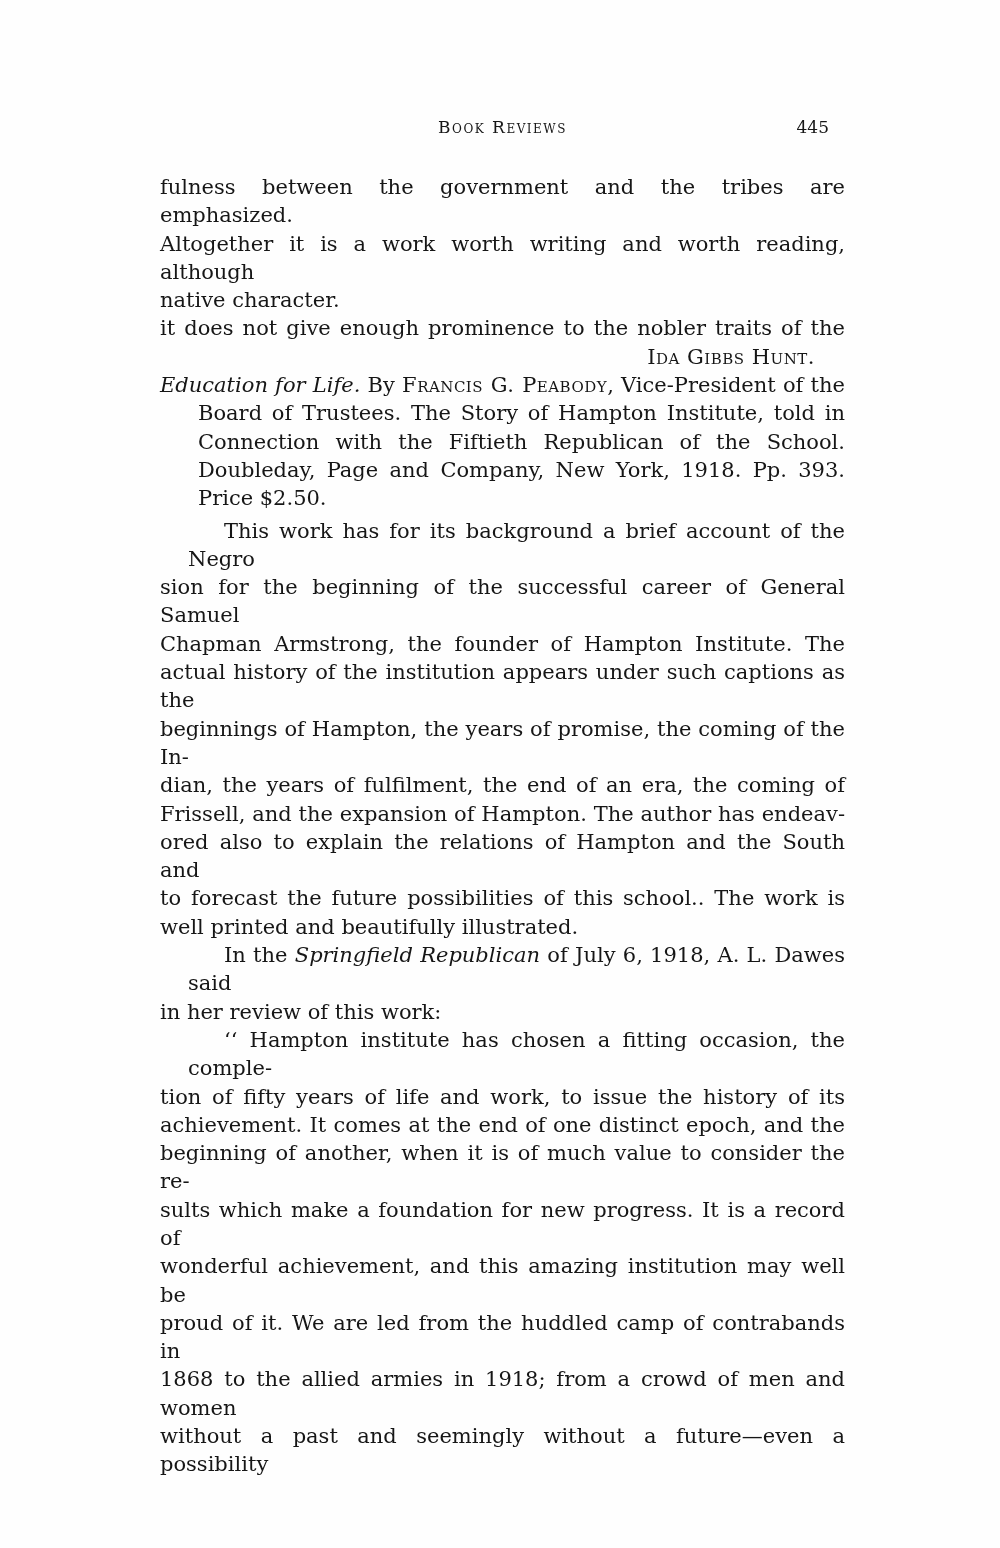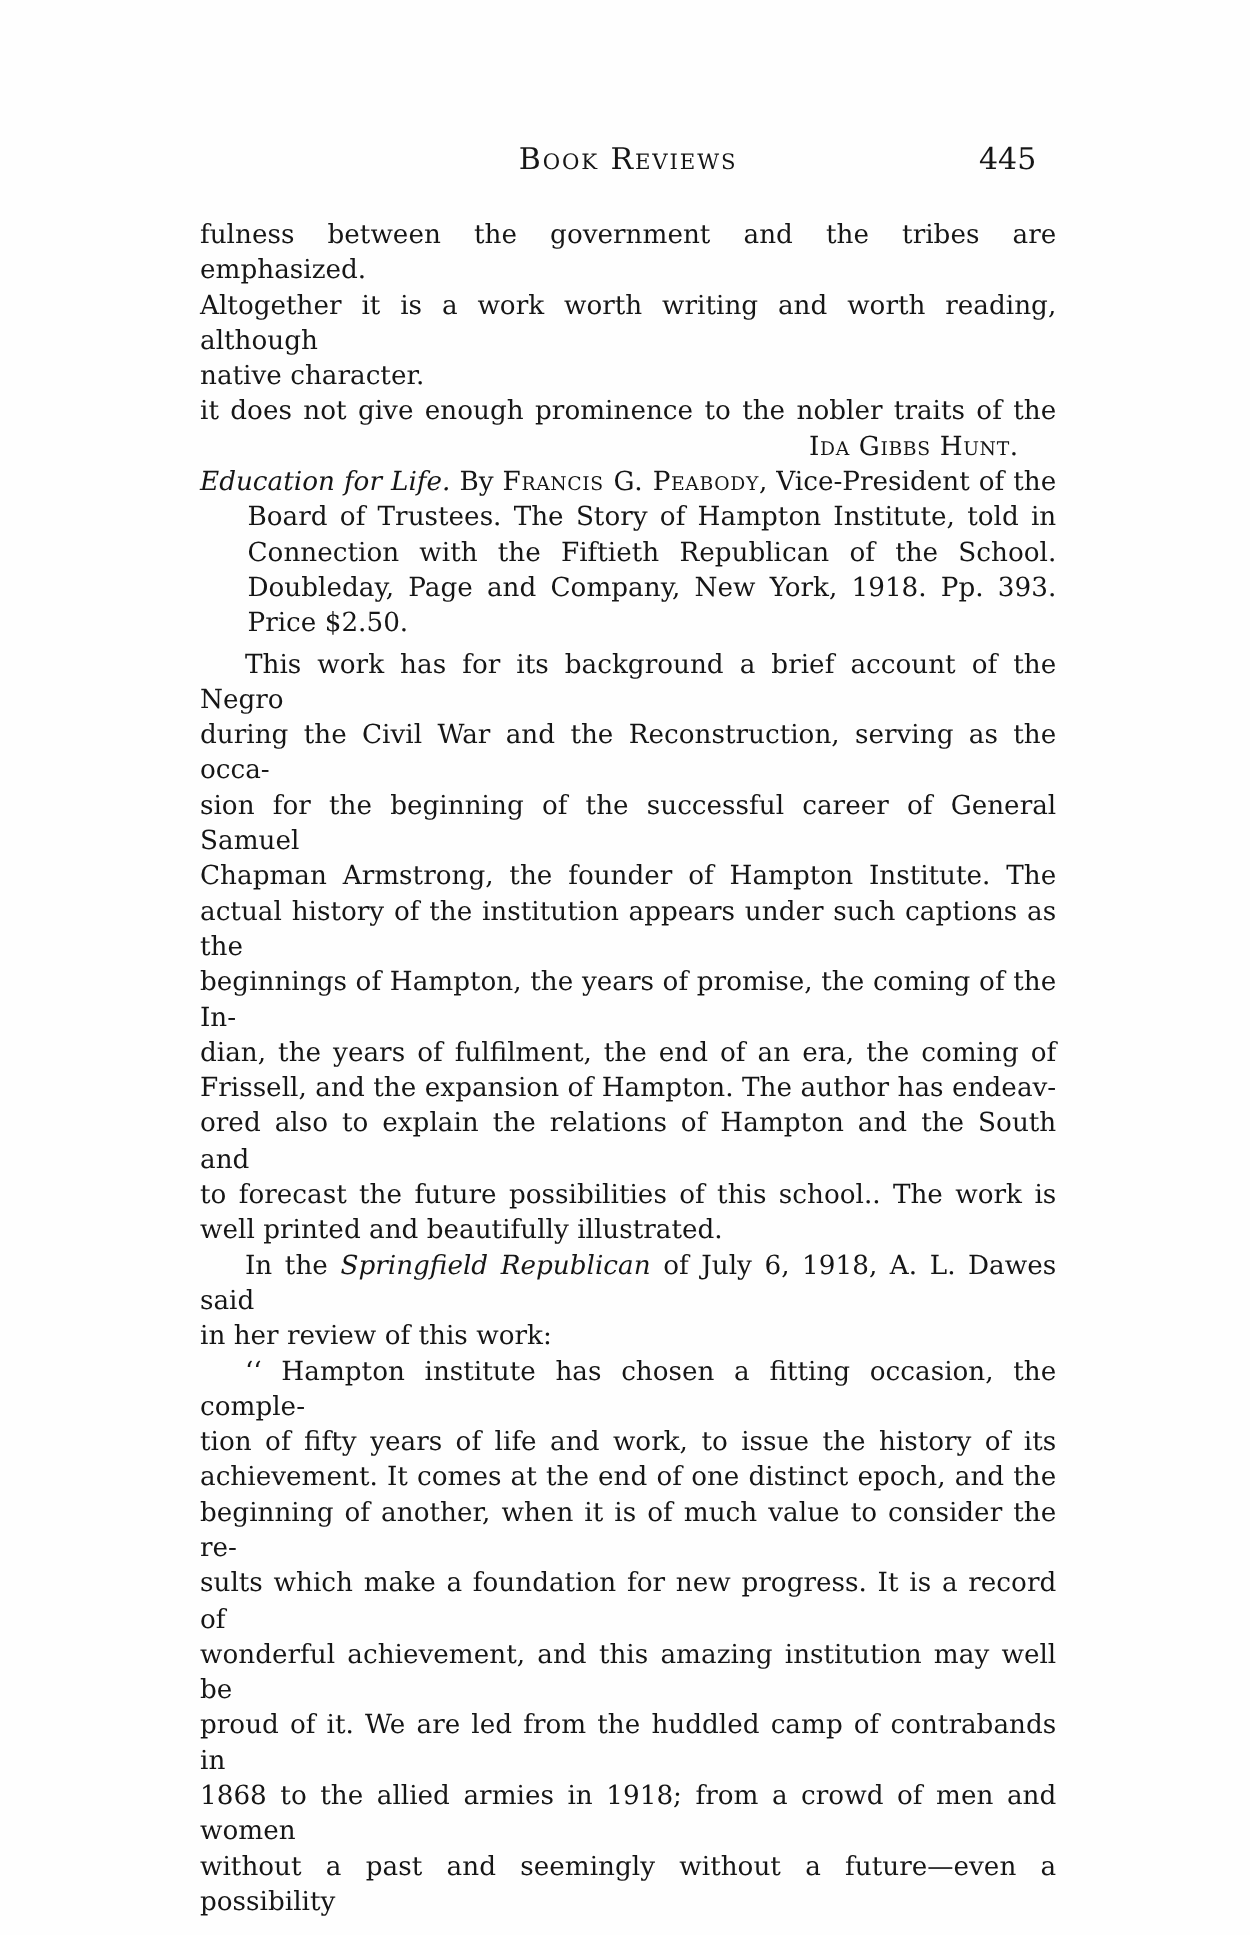--- a/index.html
+++ b/index.html
@@ -16,21 +16,21 @@
     color: #161616;
     overflow: hidden;
   }
   .running-head {
     position: absolute;
     top: 112px;
     left: 160px;
     width: 685px;
     height: 30px;
     line-height: 30px;
-    font-size: 24px;
+    font-size: 17px;
   }
   .running-head .title {
     position: absolute;
     left: 50%;
     transform: translateX(-50%);
     font-variant: small-caps;
     letter-spacing: 1.5px;
     white-space: nowrap;
   }
   .running-head .pagenum {
@@ -46,21 +46,21 @@
     font-size: 21px;
   }
   .block { margin: 0; }
   .line {
     line-height: 28.3px;
     text-align: justify;
     text-align-last: justify;
     white-space: normal;
   }
   .line.last { text-align-last: left; }
-  .line.indent { text-indent: 36px; }
+  .line.indent { text-indent: 36px; margin-left: 28px; }
   .italic { font-style: italic; }
   .sc { font-variant: small-caps; letter-spacing: 0.5px; }
   [data-name="signature"] .line,
   [data-name="signature"] .line.last {
     text-align: right;
     text-align-last: right;
     padding-right: 30px;
     font-variant: small-caps;
     letter-spacing: 0.6px;
   }
@@ -88,21 +88,20 @@
       </div>
       <div class="block" data-name="citation">
         <div class="line" data-name="text-line"><span class="italic" data-name="text-segment">Education for Life.</span><span data-name="text-segment"> By </span><span class="sc" data-name="text-segment">Francis G. Peabody</span><span data-name="text-segment">, Vice-President of the</span></div>
         <div class="line" data-name="text-line"><span data-name="text-segment">Board of Trustees. The Story of Hampton Institute, told in</span></div>
         <div class="line" data-name="text-line"><span data-name="text-segment">Connection with the Fiftieth Republican of the School.</span></div>
         <div class="line" data-name="text-line"><span data-name="text-segment">Doubleday, Page and Company, New York, 1918. Pp. 393.</span></div>
         <div class="line last" data-name="text-line"><span data-name="text-segment">Price $2.50.</span></div>
       </div>
       <div class="block" data-name="paragraph-review">
         <div class="line indent" data-name="text-line"><span data-name="text-segment">This work has for its background a brief account of the Negro</span></div>
-        <div class="line" data-name="text-line"><span data-name="text-segment">during the Civil War and the Reconstruction, serving as the occa-</span></div>
         <div class="line" data-name="text-line"><span data-name="text-segment">sion for the beginning of the successful career of General Samuel</span></div>
         <div class="line" data-name="text-line"><span data-name="text-segment">Chapman Armstrong, the founder of Hampton Institute. The</span></div>
         <div class="line" data-name="text-line"><span data-name="text-segment">actual history of the institution appears under such captions as the</span></div>
         <div class="line" data-name="text-line"><span data-name="text-segment">beginnings of Hampton, the years of promise, the coming of the In-</span></div>
         <div class="line" data-name="text-line"><span data-name="text-segment">dian, the years of fulfilment, the end of an era, the coming of</span></div>
         <div class="line" data-name="text-line"><span data-name="text-segment">Frissell, and the expansion of Hampton. The author has endeav-</span></div>
         <div class="line" data-name="text-line"><span data-name="text-segment">ored also to explain the relations of Hampton and the South and</span></div>
         <div class="line" data-name="text-line"><span data-name="text-segment">to forecast the future possibilities of this school.. The work is</span></div>
         <div class="line last" data-name="text-line"><span data-name="text-segment">well printed and beautifully illustrated.</span></div>
       </div>

